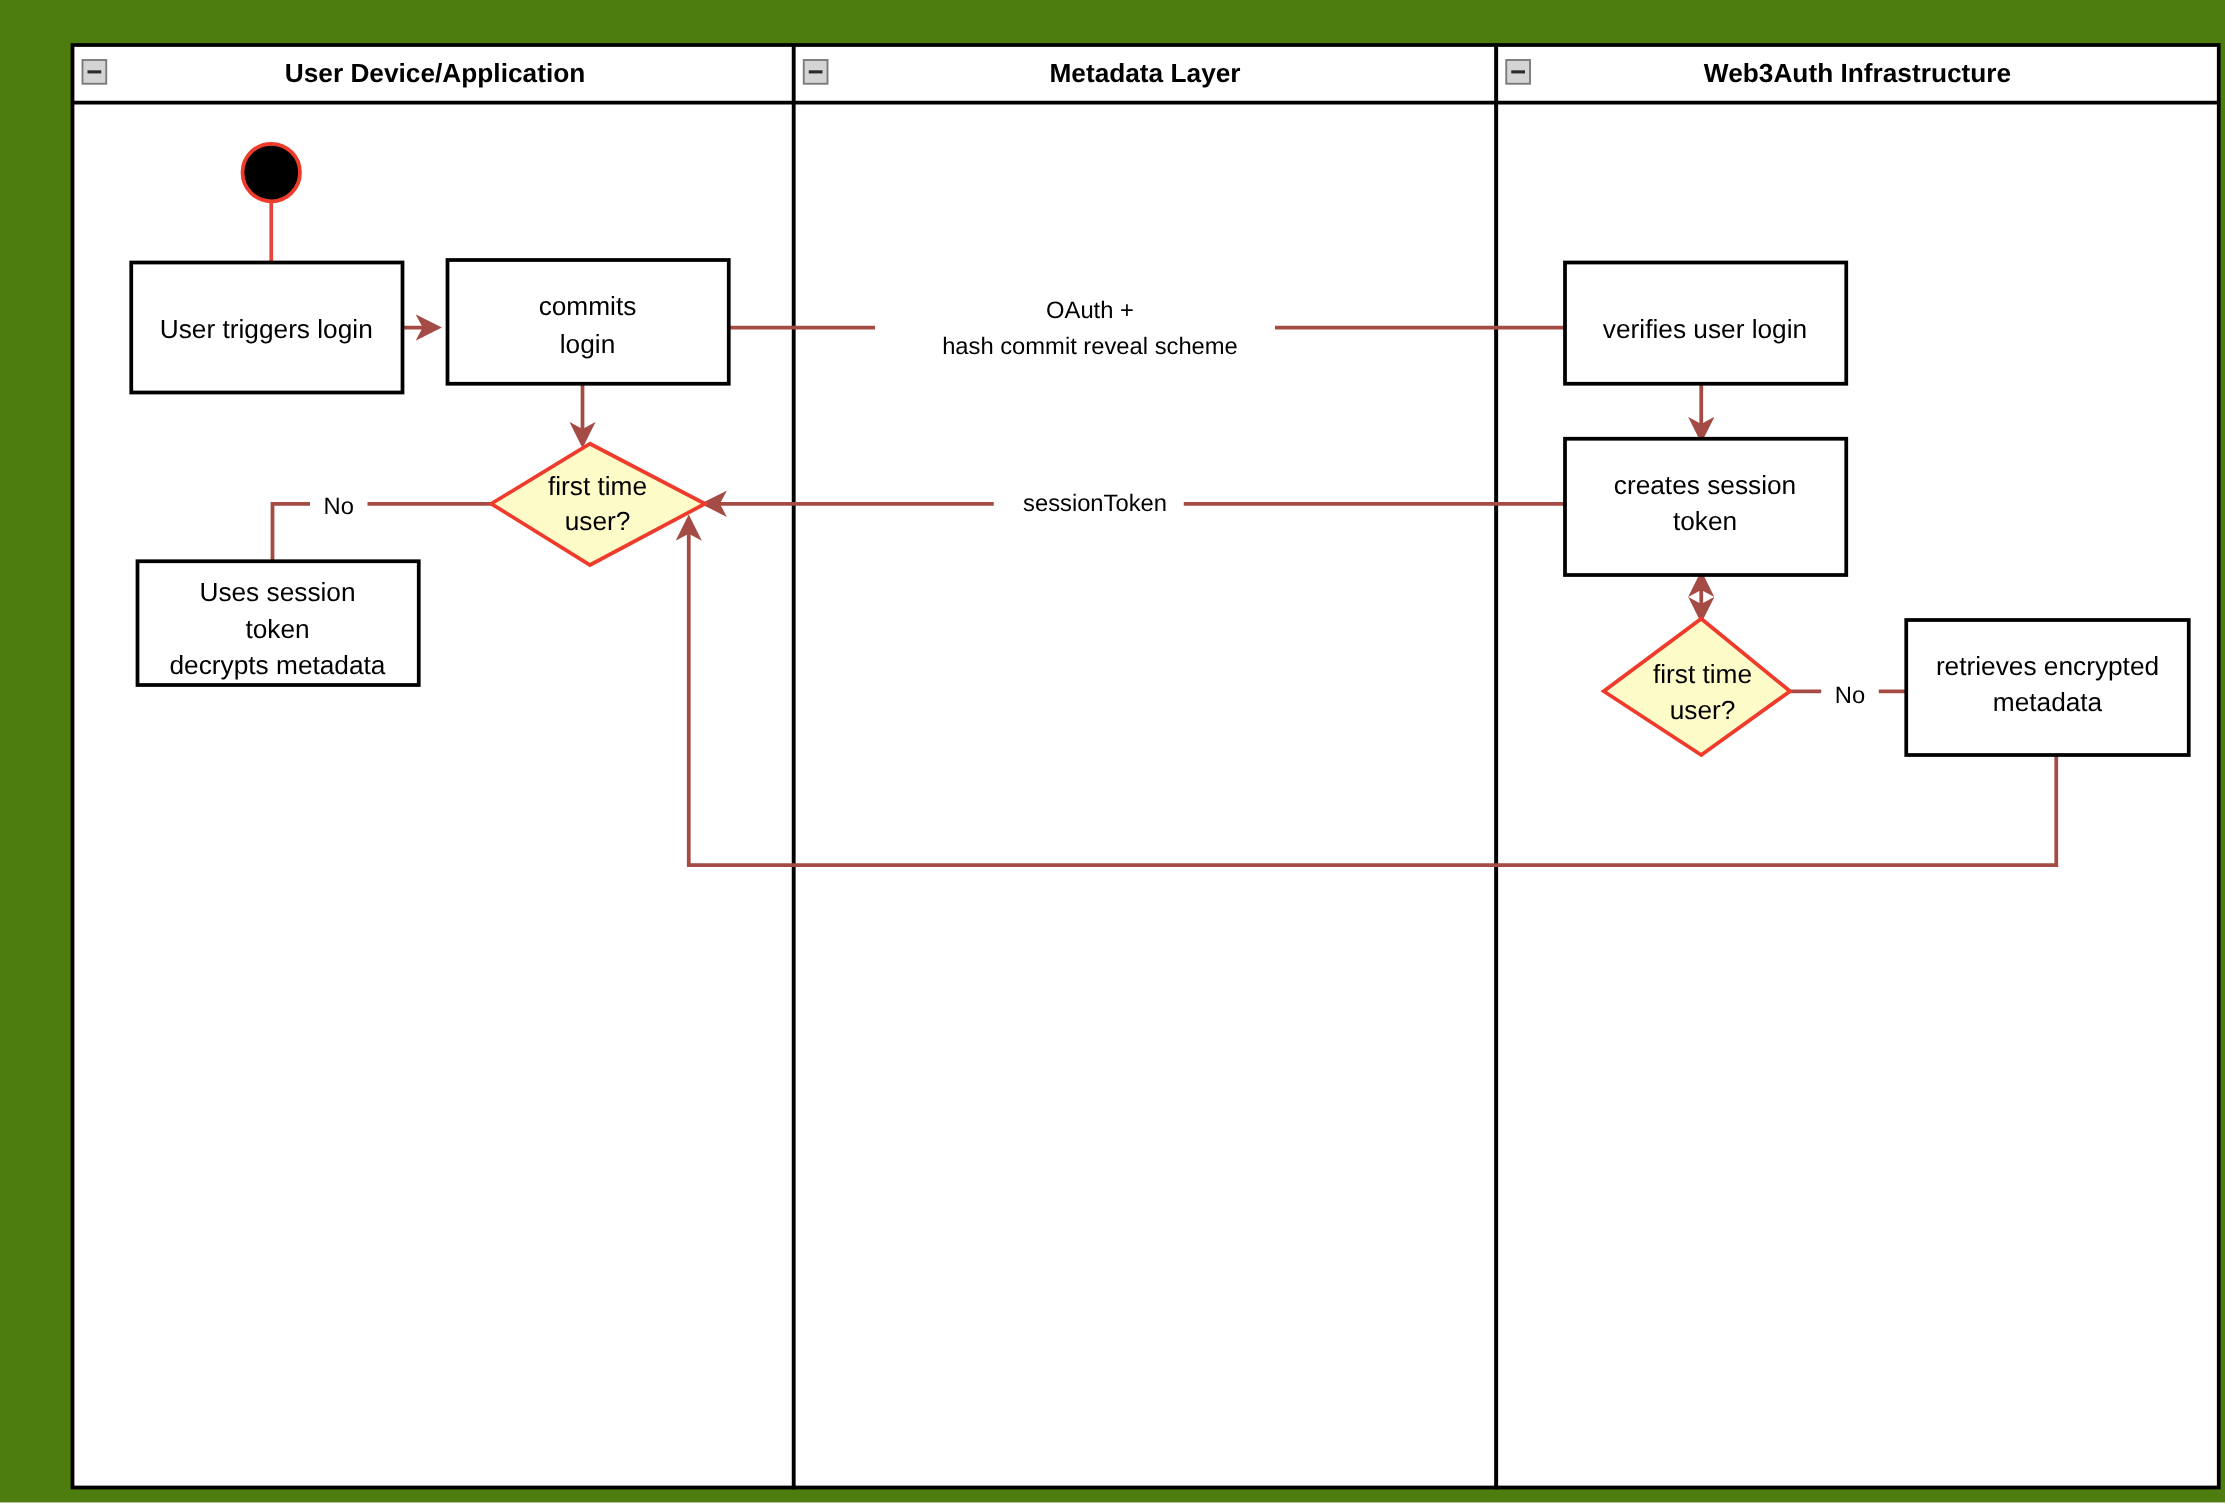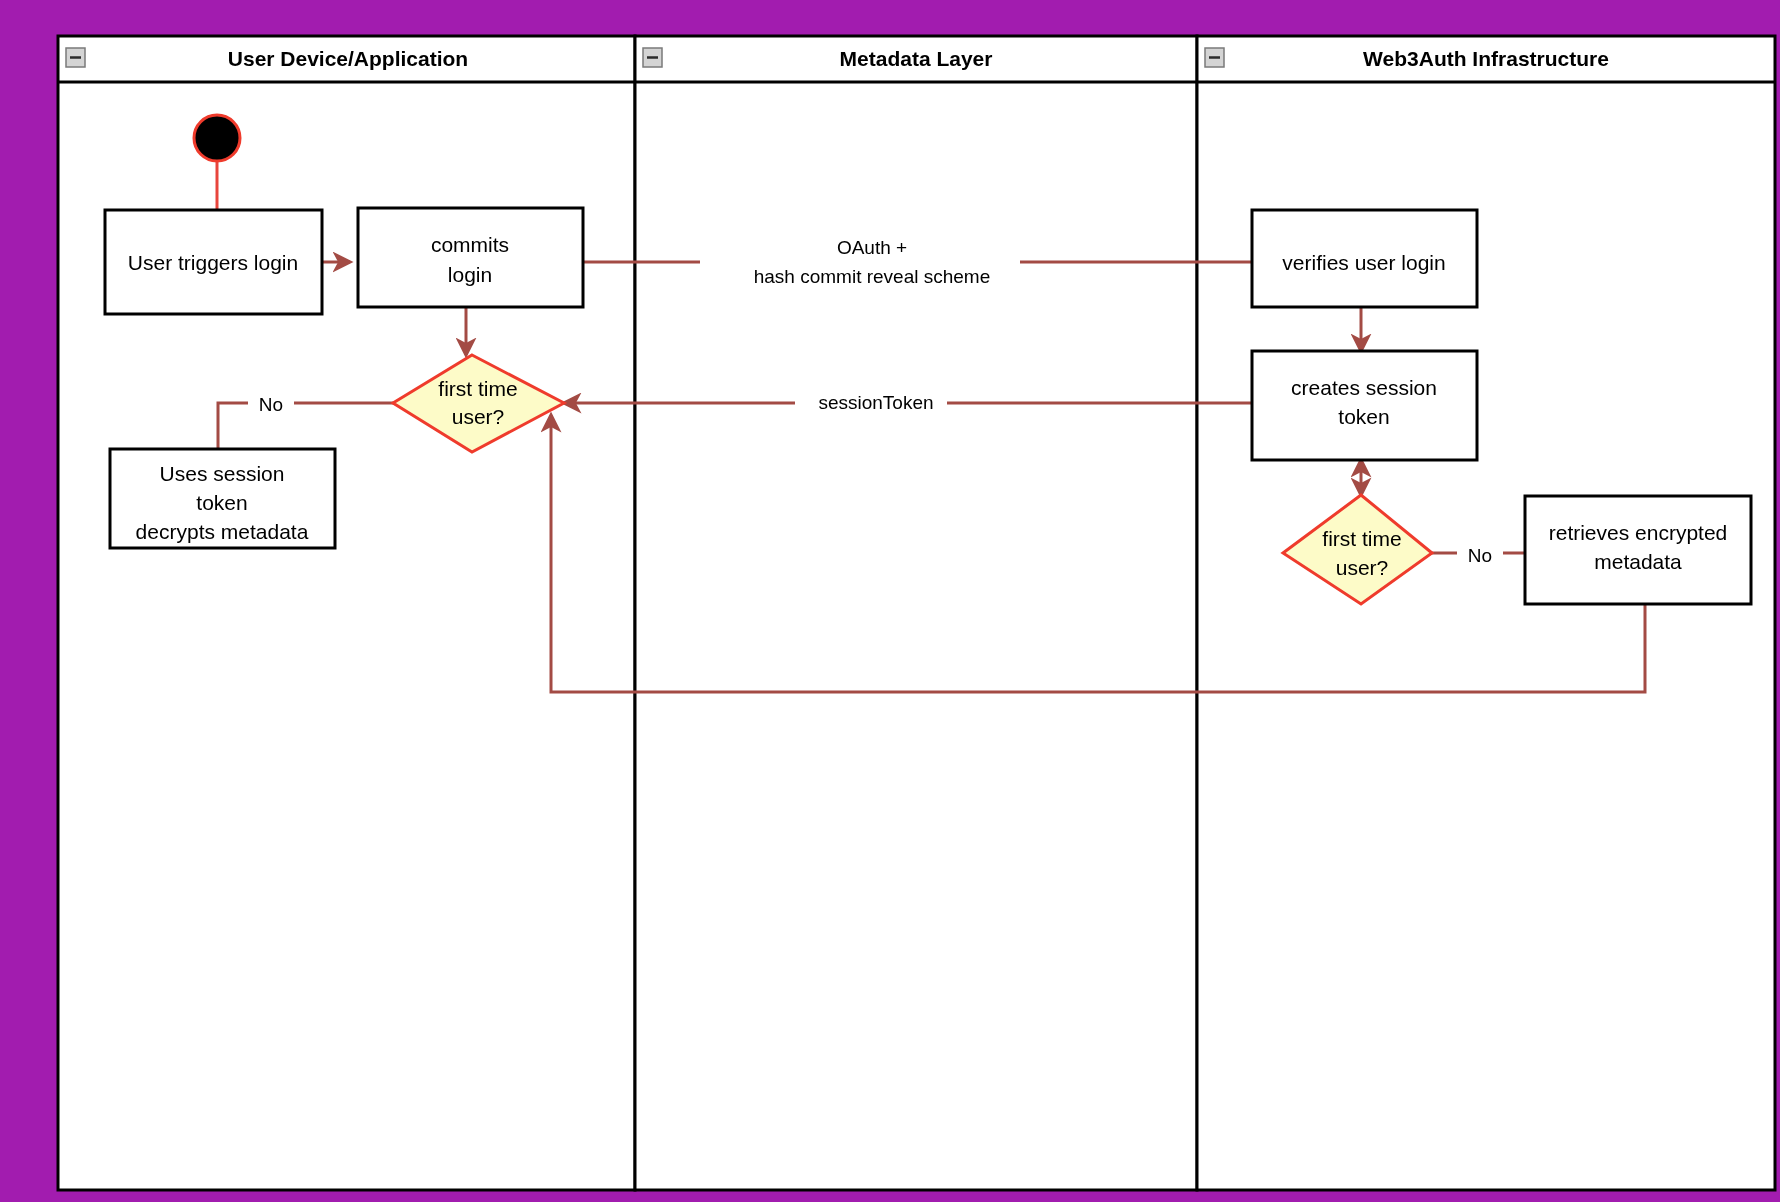--- a/index.html
+++ b/index.html
@@ -5,21 +5,21 @@
   html, body {
     margin: 0;
     padding: 0;
     background: #ffffff;
     font-family: "Liberation Sans", sans-serif;
   }
   #canvas {
     position: relative;
     width: 1780px;
     height: 1202px;
-    background: #a21caf;
+    background: #4d7c0f;
     overflow: hidden;
   }
   svg.diagram {
     position: absolute;
     left: 0;
     top: 0;
     width: 1780px;
     height: 1202px;
   }
   .lane-title {

